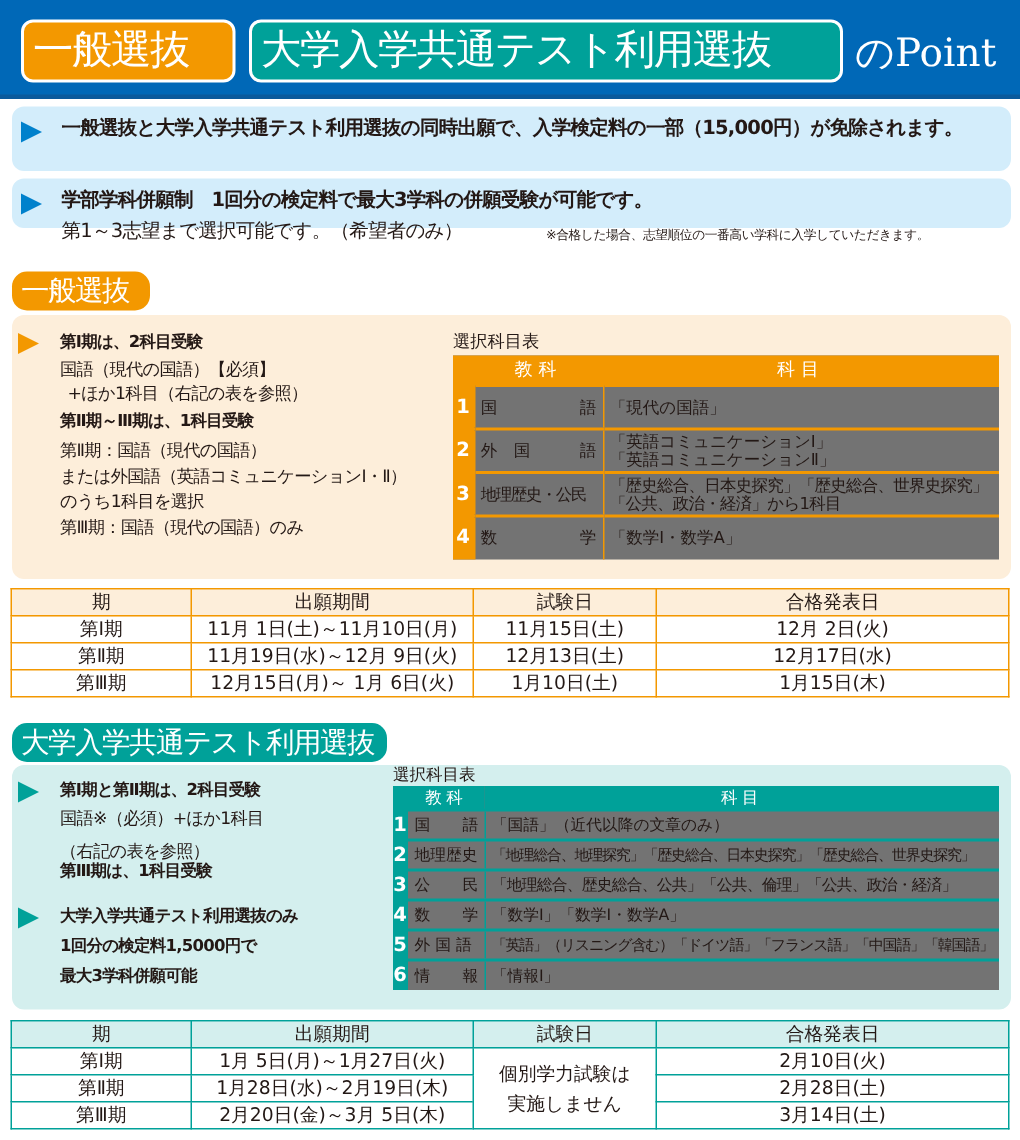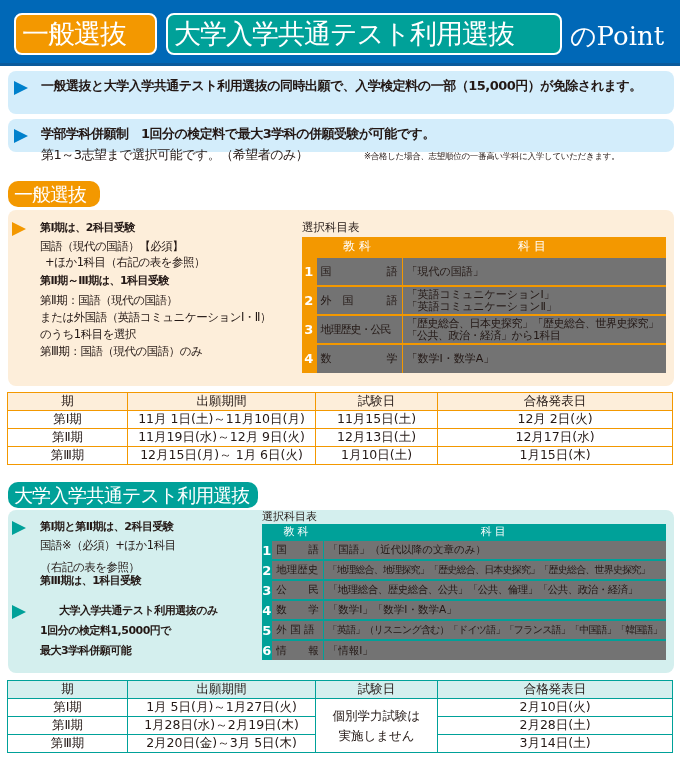--- a/index.html
+++ b/index.html
@@ -177,21 +177,21 @@
   </table>
 
 <div class="pill pill-teal">大学入学共通テスト利用選抜</div>
 <div class="panel panel-teal">
   <div class="tri" style="left:4px; top:11px; border-left-color:#00a199;"></div>
   <div class="medb" style="left:32px; top:8px;">第Ⅰ期と第Ⅱ期は、2科目受験</div>
   <div class="smalltxt" style="left:32px; top:27px;">国語※（必須）+ほか1科目</div>
   <div class="smalltxt" style="left:32px; top:49px;">（右記の表を参照）</div>
   <div class="medb" style="left:32px; top:62px;">第Ⅲ期は、1科目受験</div>
   <div class="tri" style="left:4px; top:95px; border-left-color:#00a199;"></div>
-  <div class="medb" style="left:32px; top:92px;margin-left:19px;">大学入学共通テスト利用選抜のみ</div>
+  <div class="medb" style="left:32px; top:92px;">大学入学共通テスト利用選抜のみ</div>
   <div class="medb" style="left:32px; top:112px;">1回分の検定料1,5000円で</div>
   <div class="medb" style="left:32px; top:132px;">最大3学科併願可能</div>
 </div>
 <div class="subj-caption" style="left:262px; top:509px; font-size:11px;">選択科目表</div>
 <table class="subj subj-t">
   <tbody>
       <tr>
     <th></th>
     <th style="width:57px;">教科</th>
     <th>科目</th>

